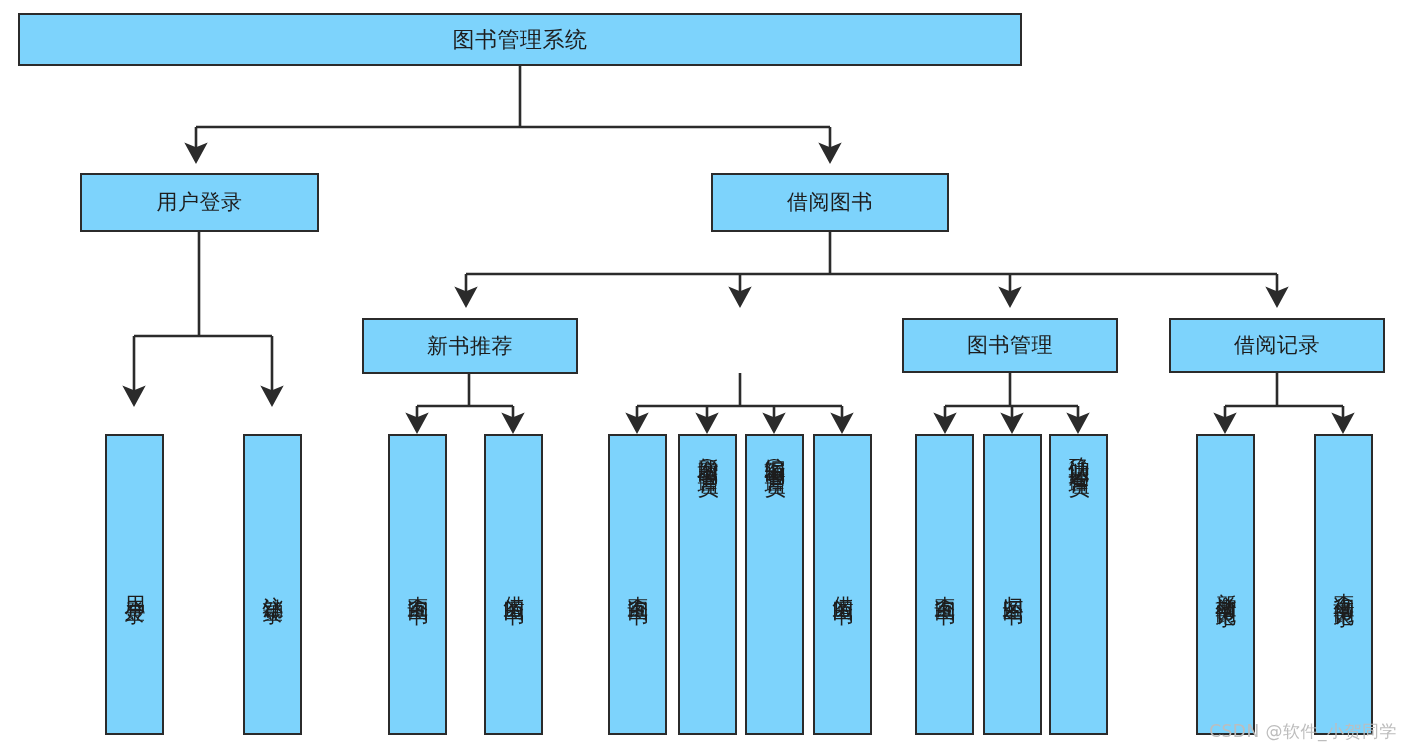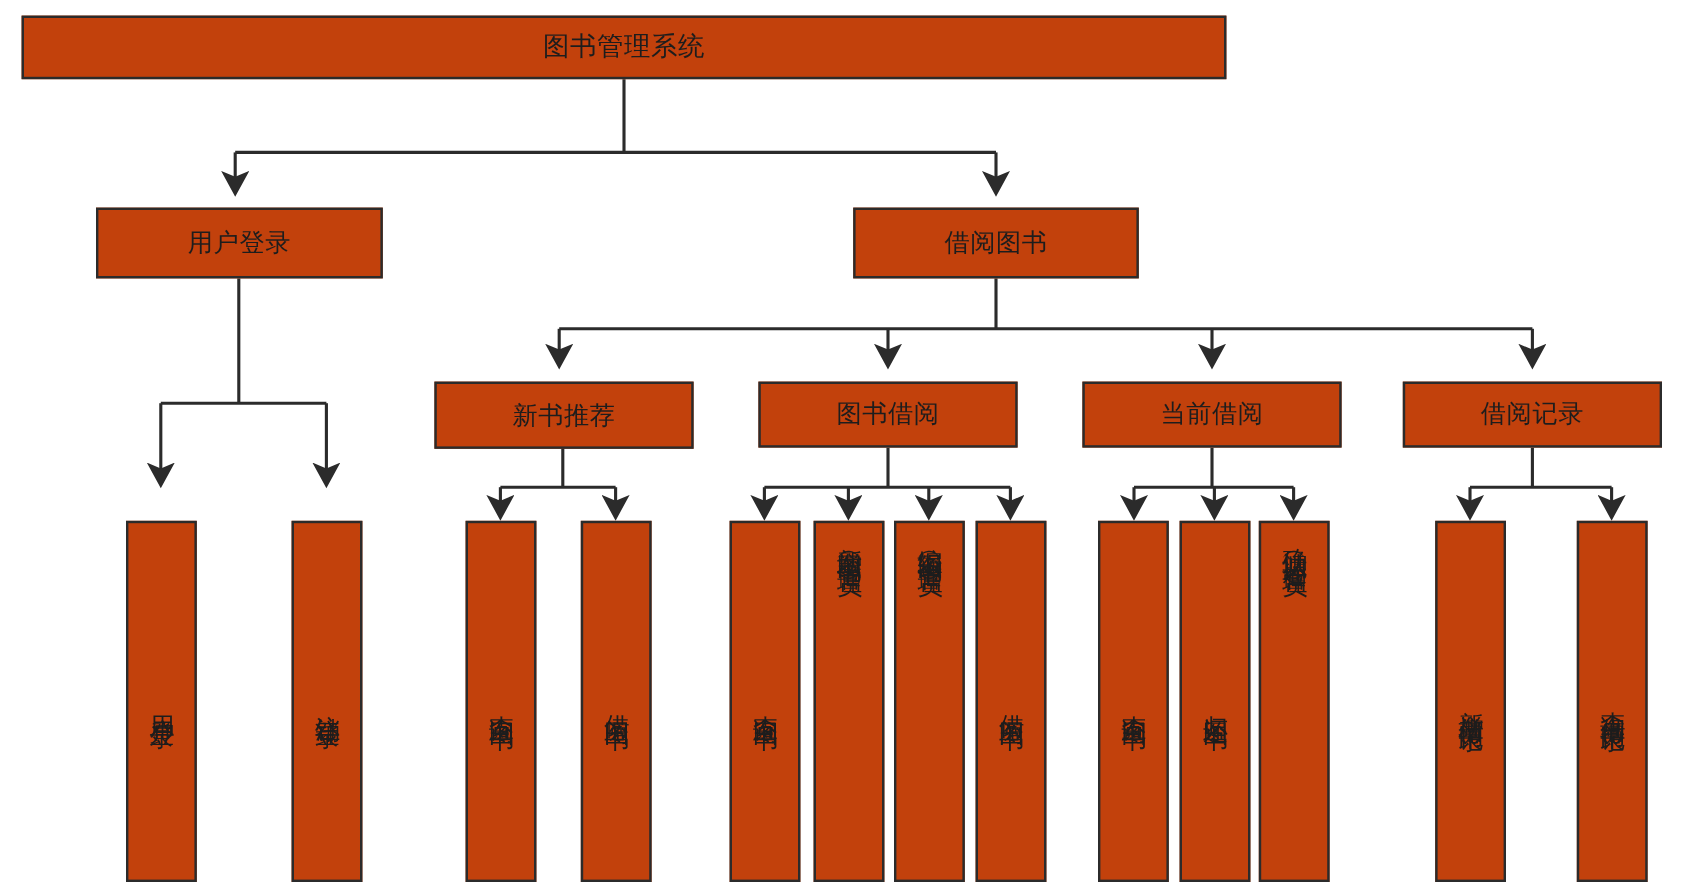--- a/index.html
+++ b/index.html
@@ -22,21 +22,21 @@
     position: absolute;
     left: 0;
     top: 0;
     width: 1405px;
     height: 747px;
     pointer-events: none;
   }
   .node {
     position: absolute;
     box-sizing: border-box;
-    background: #c2410c;
+    background: #7dd3fc;
     border: 2px solid #2b2b2b;
     display: flex;
     align-items: center;
     justify-content: center;
     color: #1d1d1d;
   }
   .node .label {
     display: block;
     text-align: center;
     line-height: 1.15;
@@ -141,25 +141,22 @@
   <div class="node horiz" style="left:80px; top:173px; width:239px; height:59px;">
     <span class="label">用户登录</span>
   </div>
   <div class="node horiz" style="left:711px; top:173px; width:238px; height:59px;">
     <span class="label">借阅图书</span>
   </div>
 
   <div class="node horiz" style="left:362px; top:318px; width:216px; height:56px;">
     <span class="label">新书推荐</span>
   </div>
-  <div class="node horiz" style="left:632px; top:318px; width:216px; height:55px;">
-    <span class="label">图书借阅</span>
-  </div>
   <div class="node horiz" style="left:902px; top:318px; width:216px; height:55px;">
-    <span class="label">当前借阅</span>
+    <span class="label">图书管理</span>
   </div>
   <div class="node horiz" style="left:1169px; top:318px; width:216px; height:55px;">
     <span class="label">借阅记录</span>
   </div>
 
   <div class="node vert centered" style="left:105px; top:434px; width:59px; height:301px;">
     <span class="label">用户登录</span>
   </div>
   <div class="node vert centered" style="left:243px; top:434px; width:59px; height:301px;">
     <span class="label">注销登录</span>
@@ -195,14 +192,15 @@
     <span class="label">确认归还（管理员）</span>
   </div>
 
   <div class="node vert centered" style="left:1196px; top:434px; width:59px; height:301px;">
     <span class="label">新增借阅记录</span>
   </div>
   <div class="node vert centered" style="left:1314px; top:434px; width:59px; height:301px;">
     <span class="label">查询借阅记录</span>
   </div>
 
+  <div class="watermark">CSDN @软件_小贺同学</div>
 
 </div>
 
 </body></html>

